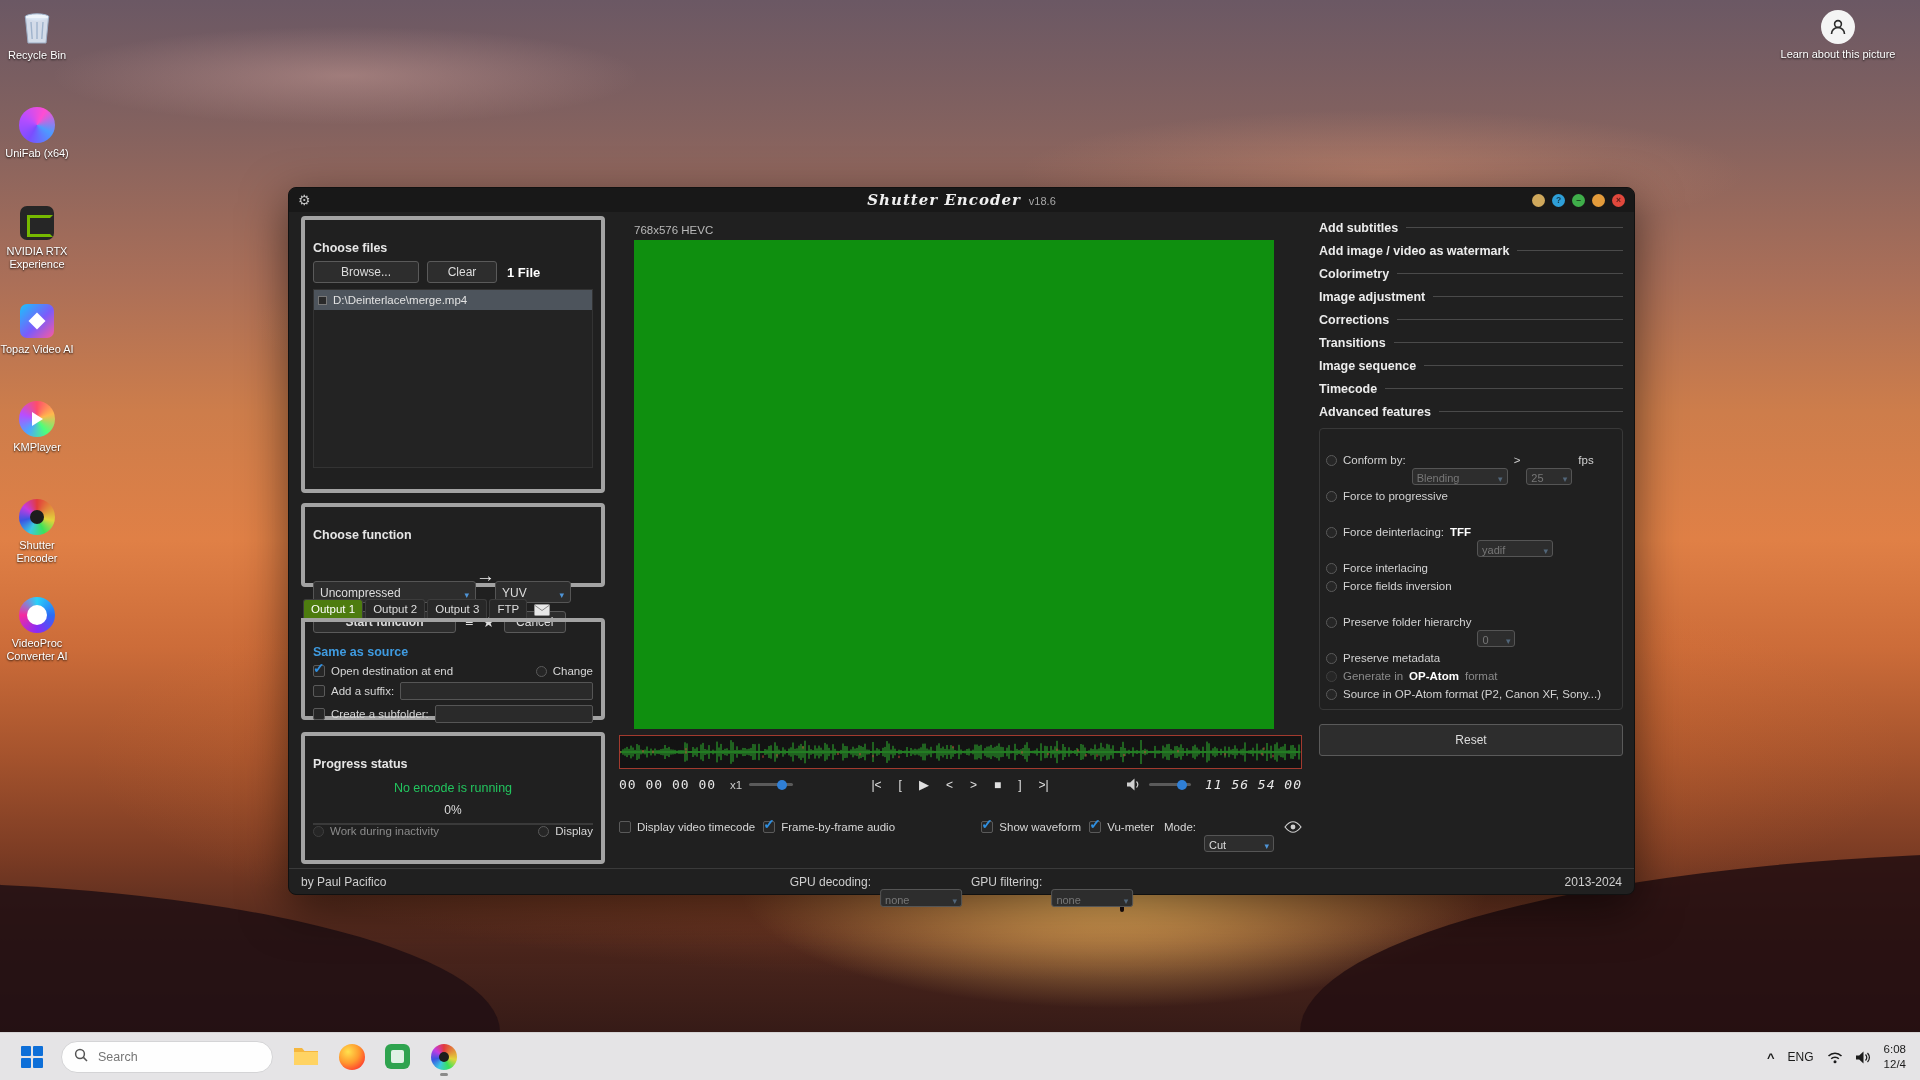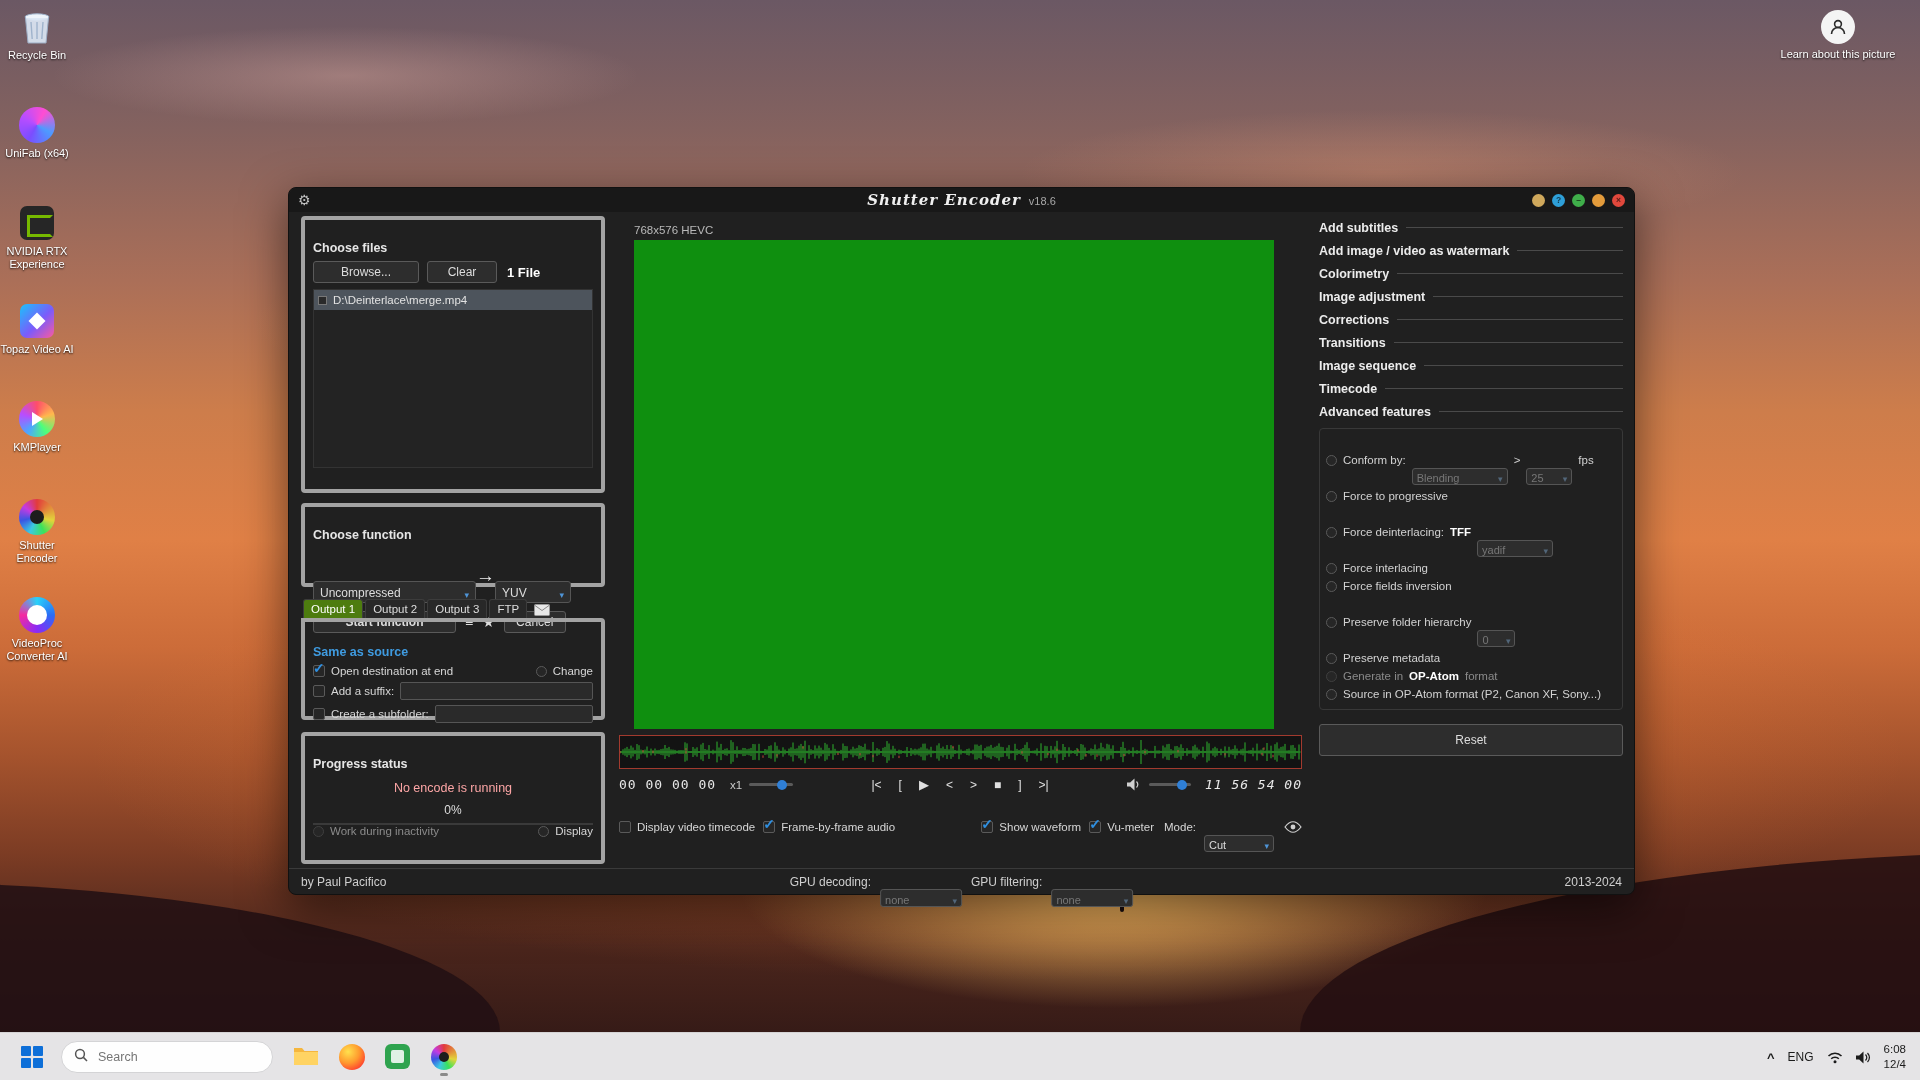--- a/index.html
+++ b/index.html
@@ -102,21 +102,21 @@
   .opt-row{display:flex;align-items:center;gap:6px;margin-top:5px;font-size:11.5px;color:#d6d6d6;}
   .cb{position:relative;width:12px;height:12px;background:#262626;border:1px solid #5a5a5a;border-radius:2px;flex:none;cursor:pointer;}
   .cb.checked::after{content:"✓";position:absolute;left:-1px;top:-6px;font-size:14px;font-weight:bold;color:#2f8fe0;}
   .radio{width:11px;height:11px;border-radius:50%;background:#262626;border:1px solid #5a5a5a;flex:none;cursor:pointer;}
   .radio.dim{border-color:#3f3f3f;}
   .text-input{flex:1;height:18px;background:#2a2a2a;border:1px solid #555;border-radius:2px;color:#ddd;
     font-size:11px;padding:0 4px;min-width:0;font-family:inherit;}
   .push-right{margin-left:auto;}
 
   .progress-box{margin-top:12px;flex:1;display:flex;flex-direction:column;}
-  .progress-status{text-align:center;font-size:12.5px;color:#fca5a5;margin-top:4px;}
+  .progress-status{text-align:center;font-size:12.5px;color:#22c55e;margin-top:4px;}
   .progress-percent{text-align:center;font-size:12px;color:#ddd;margin-top:8px;}
   .progress-track{height:2px;background:#3a3a3a;margin-top:6px;}
   .progress-foot{display:flex;align-items:center;gap:6px;margin-top:auto;font-size:11.5px;padding-bottom:2px;}
   .lbl-dim{color:#8a8a8a;}
   .lbl{color:#d6d6d6;}
 
   
   .col-center{position:absolute;left:330px;top:4px;width:688px;}
   .video-label{font-size:11.5px;color:#b9b9b9;margin-left:15px;margin-top:8px;}
   .video-area{width:640px;height:489px;background:#0f8f0f;margin-left:15px;margin-top:4px;cursor:pointer;}

